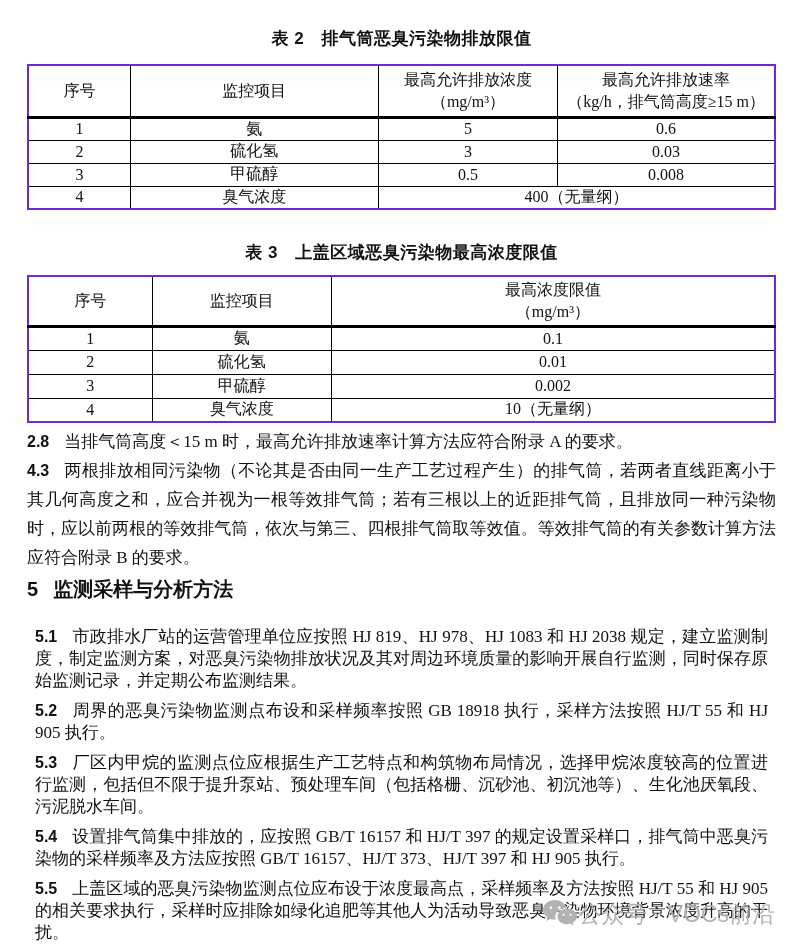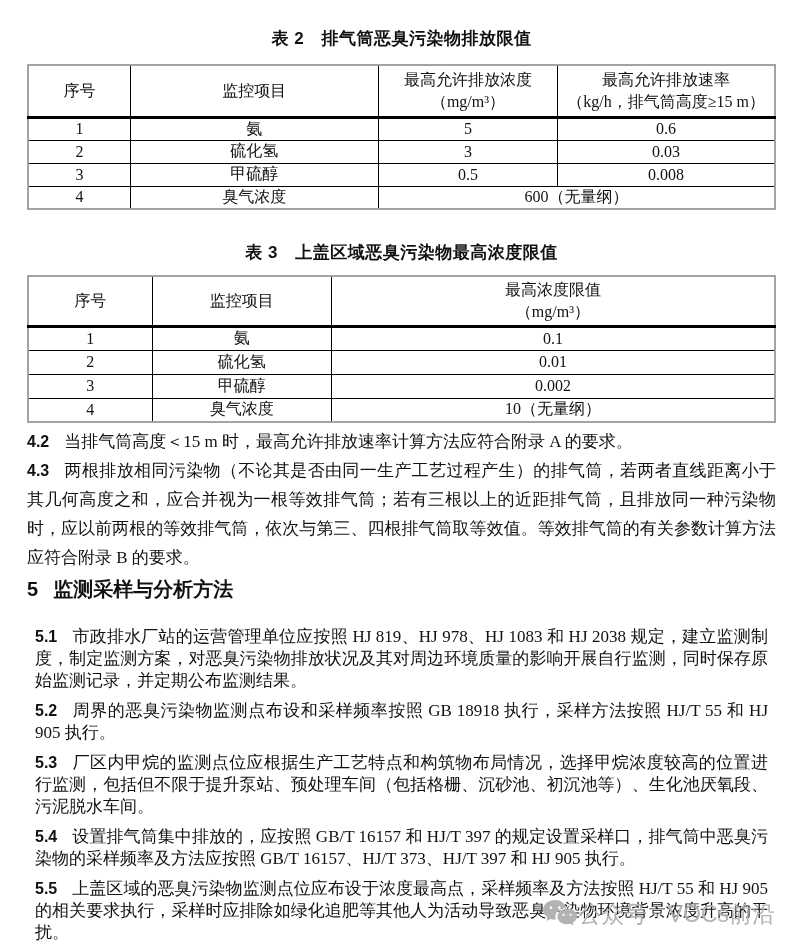--- a/index.html
+++ b/index.html
@@ -25,21 +25,21 @@
     text-align: center;
     letter-spacing: 0.5px;
   }
   .title-t2 { margin-top: 16px; }
   .title-t3 { margin-top: 32px; }
 
   table.std-table {
     border-collapse: collapse;
     width: 100%;
     table-layout: fixed;
-    border: 2px solid #a3a3a3;
+    border: 2px solid #6d28d9;
   }
   table.t2 { margin-top: 14px; }
   table.t3 { margin-top: 11px; }
   .std-table th, .std-table td {
     border: 1px solid #000;
     text-align: center;
     vertical-align: middle;
     padding: 0;
     font-size: 16px;
     font-weight: normal;
@@ -132,21 +132,21 @@
       </tr>
       <tr>
         <td>3</td>
         <td>甲硫醇</td>
         <td>0.5</td>
         <td>0.008</td>
       </tr>
       <tr>
         <td>4</td>
         <td>臭气浓度</td>
-        <td colspan="2">600（无量纲）</td>
+        <td colspan="2">400（无量纲）</td>
       </tr>
     </tbody>
   </table>
 
   <div class="tbl-title title-t3">表 3　上盖区域恶臭污染物最高浓度限值</div>
 
   <table class="std-table t3">
     <colgroup>
       <col style="width:16.6%">
         <col style="width:24%">
@@ -184,21 +184,21 @@
       </tr>
       <tr>
         <td>4</td>
         <td>臭气浓度</td>
         <td>10（无量纲）</td>
       </tr>
     </tbody>
   </table>
 
   <div class="clauses c4">
-    <p class="clause"><span class="num">4.2</span><span>当排气筒高度＜15 m 时，最高允许排放速率计算方法应符合附录 A 的要求。</span></p>
+    <p class="clause"><span class="num">2.8</span><span>当排气筒高度＜15 m 时，最高允许排放速率计算方法应符合附录 A 的要求。</span></p>
     <p class="clause"><span class="num">4.3</span><span>两根排放相同污染物（不论其是否由同一生产工艺过程产生）的排气筒，若两者直线距离小于其几何高度之和，应合并视为一根等效排气筒；若有三根以上的近距排气筒，且排放同一种污染物时，应以前两根的等效排气筒，依次与第三、四根排气筒取等效值。等效排气筒的有关参数计算方法应符合附录 B 的要求。</span></p>
   </div>
 
   <div class="sec-heading"><span class="num">5</span><span>监测采样与分析方法</span></div>
 
   <div class="clauses c5">
     <p class="clause"><span class="num">5.1</span><span>市政排水厂站的运营管理单位应按照 HJ 819、HJ 978、HJ 1083 和 HJ 2038 规定，建立监测制度，制定监测方案，对恶臭污染物排放状况及其对周边环境质量的影响开展自行监测，同时保存原始监测记录，并定期公布监测结果。</span></p>
     <p class="clause"><span class="num">5.2</span><span>周界的恶臭污染物监测点布设和采样频率按照 GB 18918 执行，采样方法按照 HJ/T 55 和 HJ 905 执行。</span></p>
     <p class="clause"><span class="num">5.3</span><span>厂区内甲烷的监测点位应根据生产工艺特点和构筑物布局情况，选择甲烷浓度较高的位置进行监测，包括但不限于提升泵站、预处理车间（包括格栅、沉砂池、初沉池等）、生化池厌氧段、污泥脱水车间。</span></p>
     <p class="clause"><span class="num">5.4</span><span>设置排气筒集中排放的，应按照 GB/T 16157 和 HJ/T 397 的规定设置采样口，排气筒中恶臭污染物的采样频率及方法应按照 GB/T 16157、HJ/T 373、HJ/T 397 和 HJ 905 执行。</span></p>

